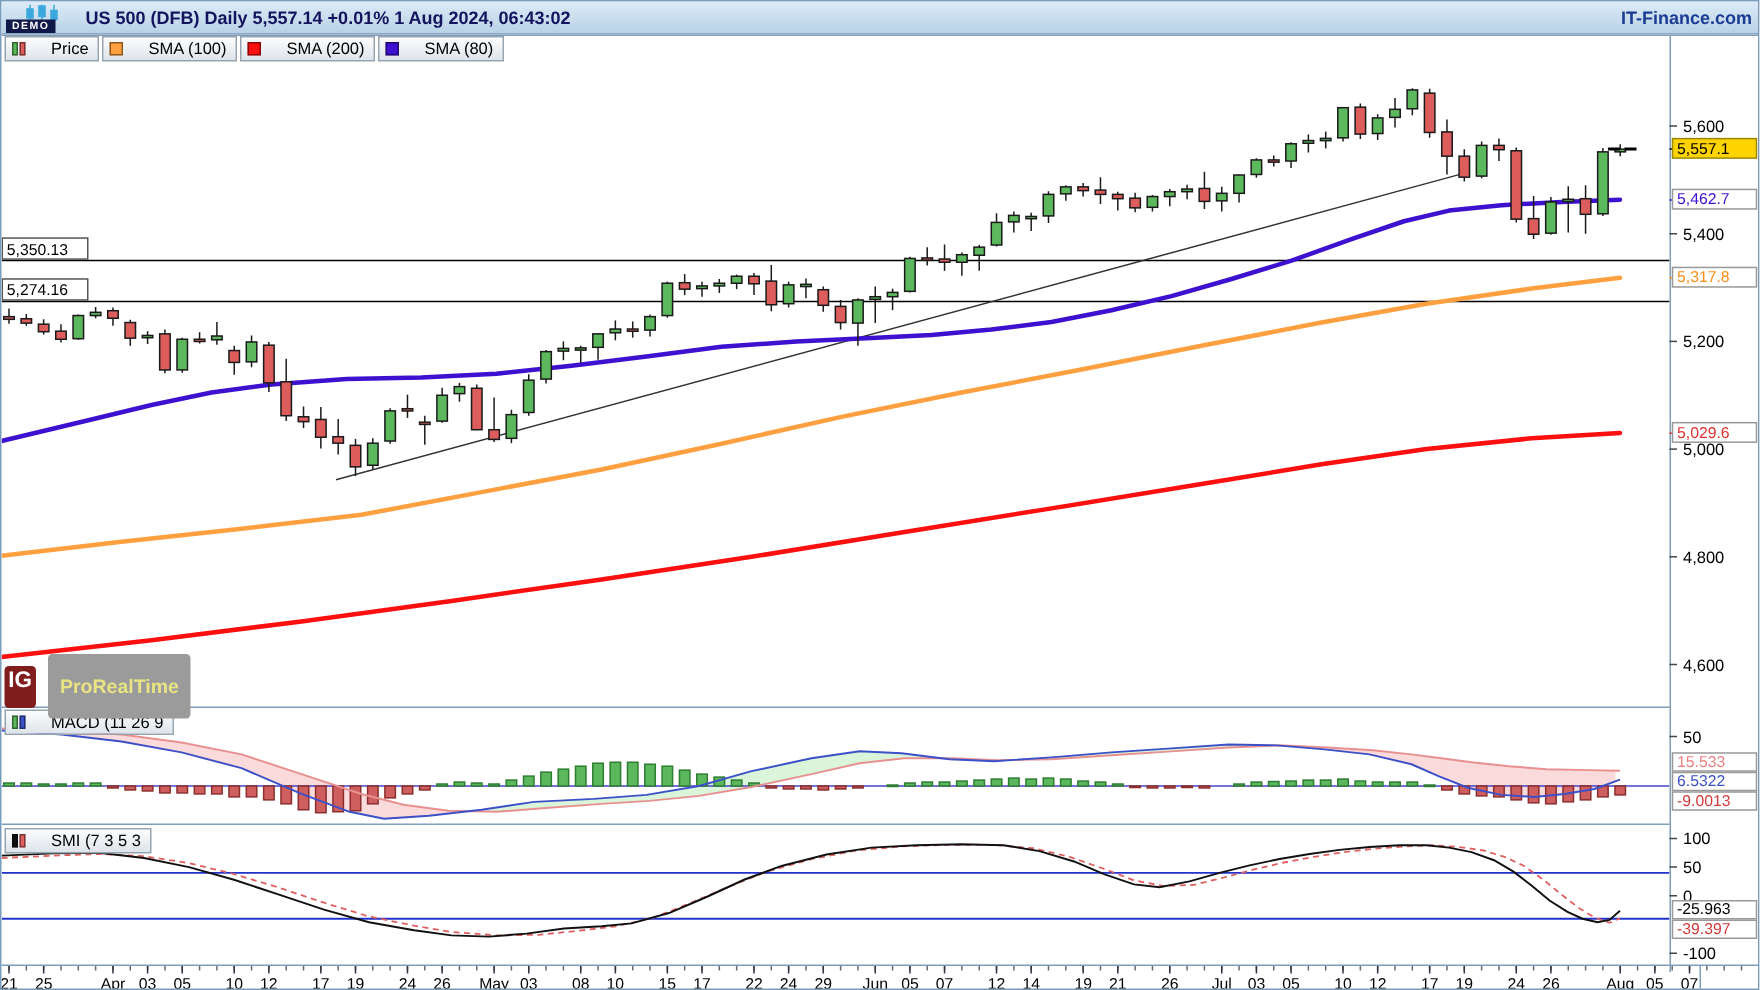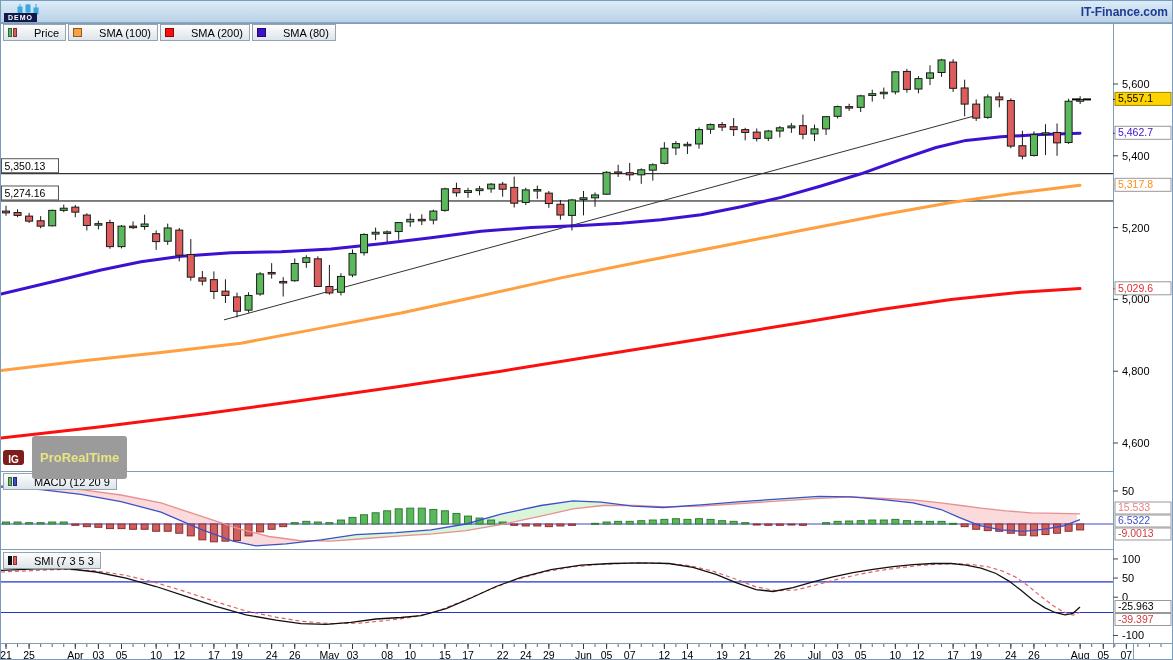--- a/index.html
+++ b/index.html
@@ -14,21 +14,21 @@
               font-size:7px;font-weight:bold;text-align:center;line-height:9px;letter-spacing:1px;}
   #app-icon{position:absolute;left:16px;top:1px;}
   .chiprow{position:absolute;display:flex;gap:2px;}
   .chip{display:flex;align-items:center;gap:17px;height:15px;padding:0 6px 0 4px;
         background:linear-gradient(#fdfdfd,#dde4ea);border:1px solid #96a4b0;
         font-size:11px;color:#000;white-space:nowrap;}
   .ico{display:inline-flex;gap:1px;align-items:flex-end;}
   .ico i{display:inline-block;width:4px;height:9px;border:1px solid rgba(0,0,0,.45);box-sizing:border-box;}
   .ico .sq{width:9px;height:9px;}
   #prt-badge{position:absolute;left:2px;top:446px;height:21px;display:flex;align-items:center;}
-  #ig-logo{width:21px;height:15px;background:#7f1d1d;border-radius:3px;color:#fff;font-size:10px;
+  #ig-logo{width:21px;height:28px;background:#7f1d1d;border-radius:3px;color:#fff;font-size:15px;
            font-weight:bold;text-align:center;line-height:19px;}
   #prt-name{margin-left:8px;height:19px;background:#9b9b9b;border-radius:3px;padding:12px 8px;
             color:#e9e483;font-size:13px;font-weight:bold;line-height:19px;}
   svg text{font-family:"Liberation Sans",sans-serif;}
 </style>
 </head>
 <body>
 
 <div id="stage">
 
@@ -608,20 +608,21 @@
           <line x1="3" y1="0" x2="3" y2="12"></line>
             <rect x="1" y="3" width="4" height="6"></rect>
           <line x1="11" y1="0" x2="11" y2="12"></line>
             <rect x="9" y="1" width="4" height="7"></rect>
           <line x1="19" y1="0" x2="19" y2="12"></line>
             <rect x="17" y="4" width="4" height="6"></rect>
         </g>
       </svg>
     </span>
     <span id="demo-badge">DEMO</span>
+    <span id="title-text">US 500 (DFB) Daily 5,557.14 +0.01% 1 Aug 2024, 06:43:02</span>
     <span id="brand">IT-Finance.com</span>
   </div>
 
   <div class="chiprow" style="left:2px;top:23px;">
     <div class="chip">
       <span class="ico">
           <i style="background:#5cb85c"></i>
           <i style="background:#dd5c5c"></i>
         </span>
       <span>Price</span>
@@ -645,21 +646,21 @@
       <span>SMA (80)</span>
     </div>
   </div>
 
   <div class="chiprow" style="left:2px;top:472px;">
     <div class="chip">
       <span class="ico">
           <i style="background:#5cb85c"></i>
           <i style="background:#3c50c8"></i>
         </span>
-      <span>MACD (12 20 9</span>
+      <span>MACD (11 26 9</span>
     </div>
   </div>
 
   <div class="chiprow" style="left:2px;top:551px;">
     <div class="chip">
       <span class="ico">
           <i style="background:#111"></i>
           <i style="background:#e06060"></i>
         </span>
       <span>SMI (7 3 5 3</span>

